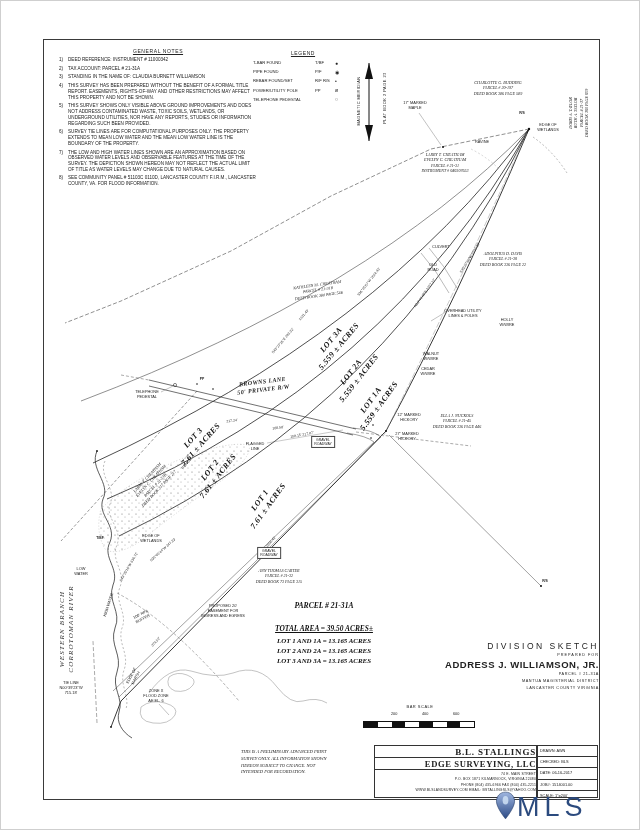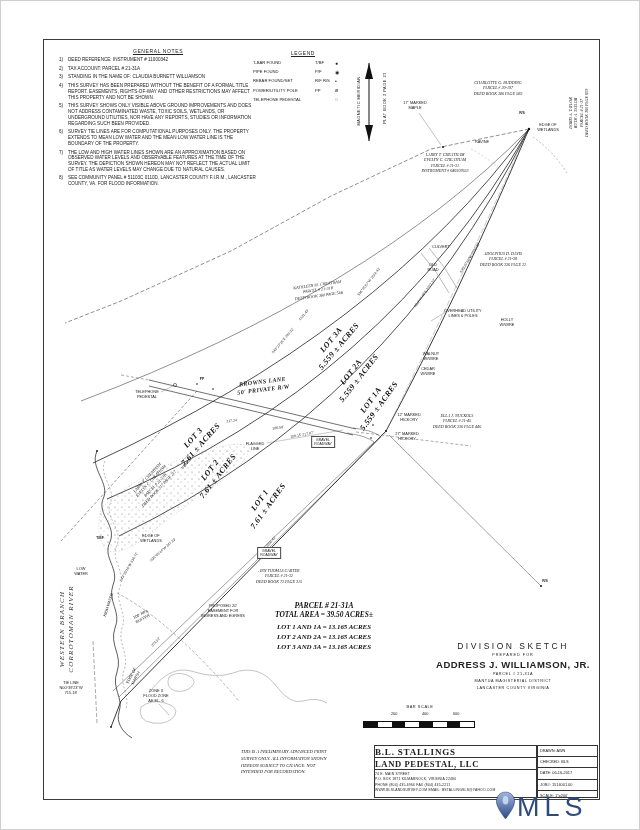--- a/index.html
+++ b/index.html
@@ -33,43 +33,43 @@
   .mark{font-size:3.4px;font-weight:bold;}
   .boxed{font-size:3.5px;border:.5px solid #444;background:#fff;padding:.5px 2px;line-height:1.3;}
   .road{font-family:"Liberation Serif",serif;font-style:italic;font-weight:bold;font-size:6px;letter-spacing:.4px;}
   .river{font-family:"Liberation Serif",serif;font-style:italic;font-size:7px;letter-spacing:1.2px;color:#333;white-space:pre;}
   .vert{font-size:3.9px;letter-spacing:.5px;white-space:nowrap;}
 
   
   .totals{position:absolute;left:248px;top:600px;width:150px;text-align:center;
           font-family:"Liberation Serif",serif;font-style:italic;font-weight:bold;color:#111;}
   .totals-parcel{font-size:7.6px;}
-  .totals-total{font-size:7.4px;margin-top:0;}
+  .totals-total{font-size:7.4px;margin-top:14px;text-decoration:underline;}
   #totals-lots{margin-top:3px;font-size:6.9px;line-height:1.45;}
 
   
-  .division{position:absolute;left:426px;top:640px;width:172px;text-align:center;}
+  .division{position:absolute;left:426px;top:640px;width:172px;text-align:right;}
   .dv-title{font-size:8.5px;letter-spacing:2.5px;}
   .dv-prep{font-size:3.8px;letter-spacing:1px;margin-top:2px;}
   .dv-client{font-size:9.5px;font-weight:bold;letter-spacing:.5px;margin-top:2px;}
   .dv-sub{font-size:3.8px;letter-spacing:.6px;margin-top:1.5px;line-height:1.5;}
 
   
   .barscale{position:absolute;left:360px;top:703px;width:118px;height:28px;}
   .bs-label{font-size:4px;letter-spacing:.5px;text-align:center;width:100%;}
   #scale-ticks{position:absolute;left:0;top:8px;width:100%;height:6px;}
   .scale-tick{position:absolute;font-size:3.8px;}
   #scale-bar{position:absolute;left:2px;top:17px;width:110px;height:4.5px;border:.5px solid #111;display:flex;}
   .seg{flex:1;height:100%;}
   .seg.b{background:#111;} .seg.w{background:#fff;}
 
   
   .disclaimer{position:absolute;left:240px;top:748px;width:132px;
               font-family:"Liberation Serif",serif;font-style:italic;font-size:4.5px;line-height:1.5;white-space:pre-line;}
-  .company{position:absolute;left:373px;top:744px;width:163px;height:53px;border:1px solid #333;box-sizing:border-box;text-align:left;}
+  .company{position:absolute;left:373px;top:744px;width:163px;height:53px;border:1px solid #333;box-sizing:border-box;text-align:right;}
   .co-name{font-family:"Liberation Serif",serif;font-weight:bold;font-size:9px;letter-spacing:.8px;border-bottom:.5px solid #333;padding-top:1px;}
   .co-type{font-family:"Liberation Serif",serif;font-weight:bold;font-size:8.6px;letter-spacing:.6px;border-bottom:.5px solid #333;padding-top:1px;}
   .co-line{font-size:3.4px;margin-top:1.6px;letter-spacing:.2px;}
   .infobox{position:absolute;left:536px;top:744px;width:61px;height:53px;border:1px solid #333;box-sizing:border-box;}
   .info-row{font-size:3.9px;height:10.2px;line-height:10.2px;border-bottom:.5px solid #333;padding-left:2px;overflow:hidden;}
   .info-row:last-child{border-bottom:none;}
 
   
   .logo{position:absolute;left:494px;top:790px;display:flex;align-items:center;}
   .logo-text{font-size:27px;letter-spacing:5px;color:#2b4a7e;}
@@ -377,21 +377,21 @@
       </div>
   </div>
 
   <div class="disclaimer">THIS IS A PRELIMINARY ADVANCED PRINT
 SURVEY ONLY. ALL INFORMATION SHOWN
 HEREON SUBJECT TO CHANGE. NOT
 INTENDED FOR RECORDATION.</div>
 
   <div class="company">
     <div class="co-name">B.L. STALLINGS</div>
-    <div class="co-type">LAND PEDESTAL, LLC</div>
+    <div class="co-type">EDGE SURVEYING, LLC</div>
     <div class="co-line">74 E. MAIN STREET</div>
     <div class="co-line">P.O. BOX 1871   KILMARNOCK, VIRGINIA 22480</div>
     <div class="co-line">PHONE (804) 435-6966      FAX (804) 435-2211</div>
     <div class="co-line">WWW.BLSLANDSURVEY.COM      EMAIL: BSTALLINGSLS@YAHOO.COM</div>
   </div>
 
   <div class="infobox">
     <div id="info-rows">
         <div class="info-row">DRAWN: AWN</div>
         <div class="info-row">CHECKED: BLS</div>

